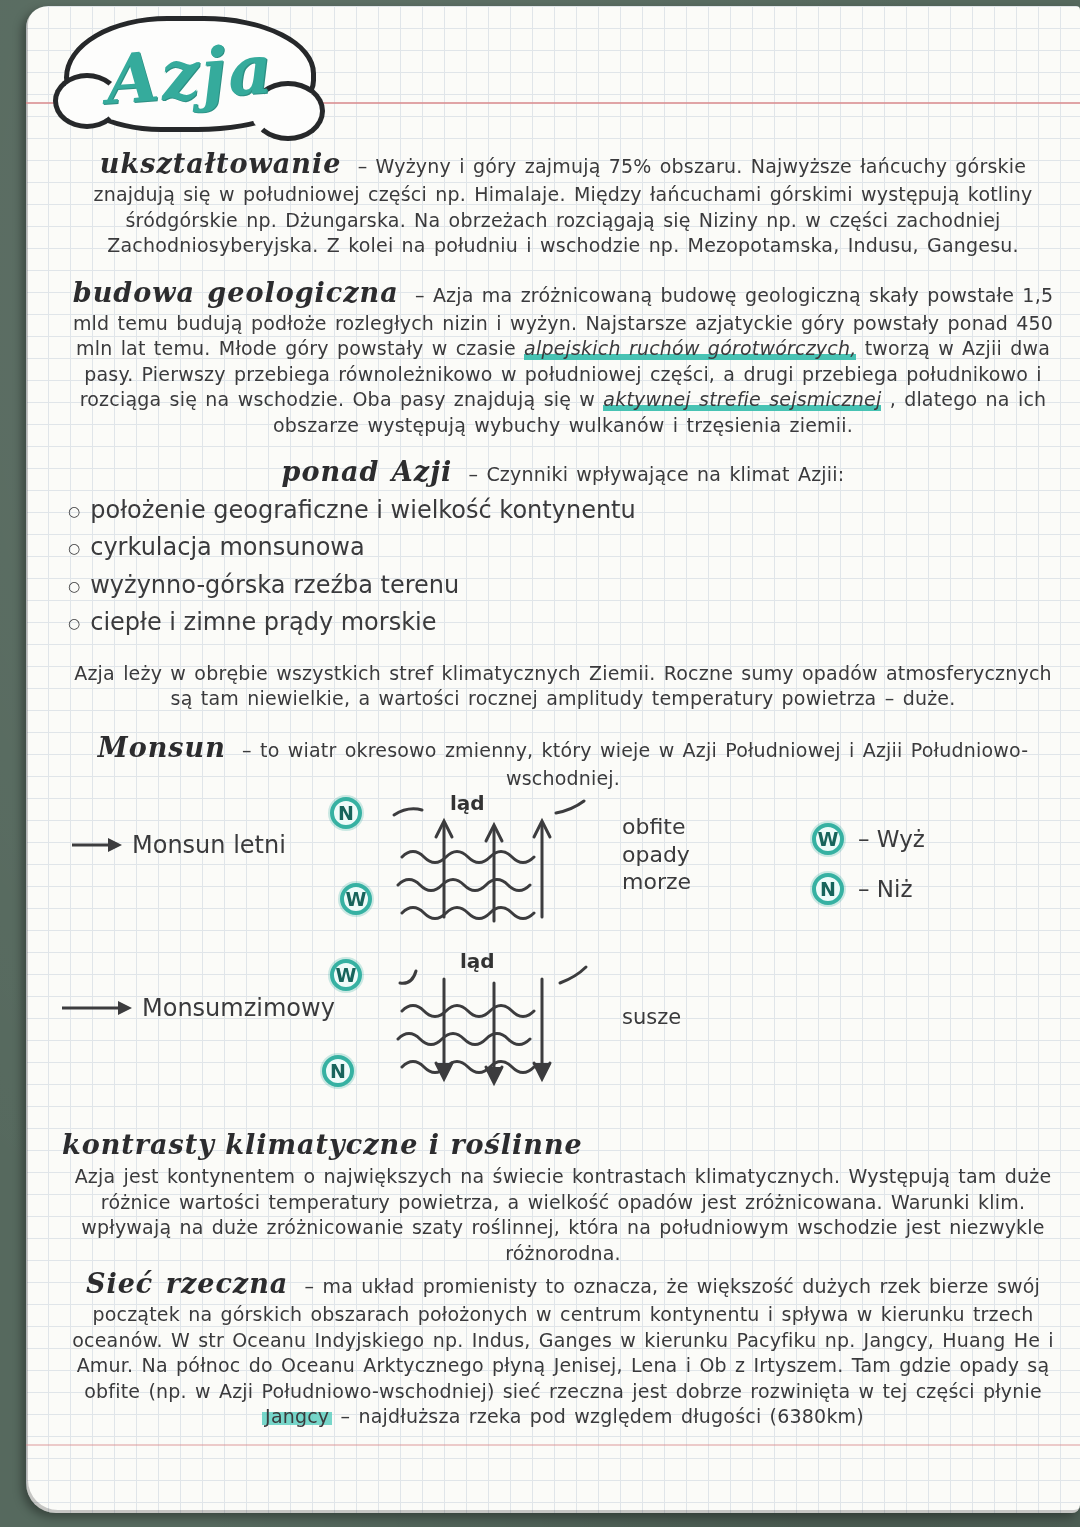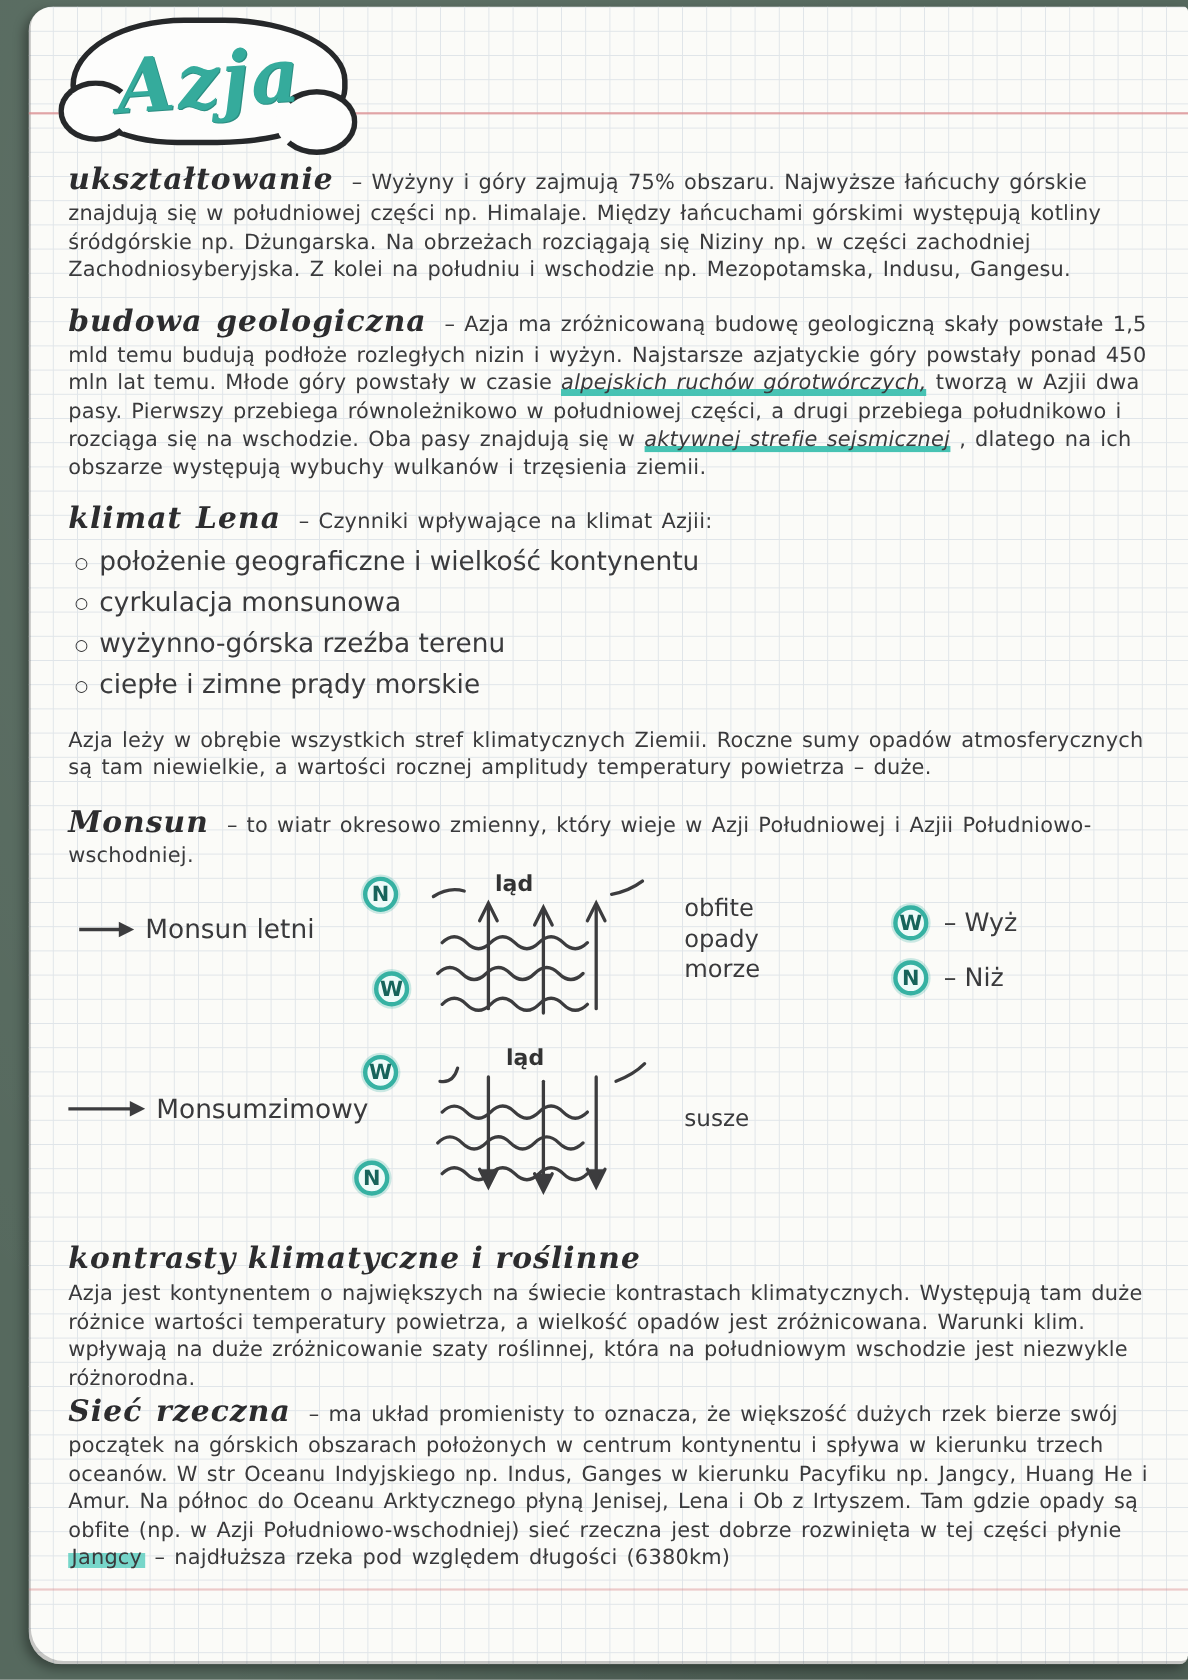--- a/index.html
+++ b/index.html
@@ -43,21 +43,21 @@
   .cloud:after  { width:64px; height:50px; right:-14px; bottom:-14px; border-left-color:transparent; }
   .cloud .title {
     position:relative; z-index:3;
     font-family:"DejaVu Serif", serif; font-style:italic; font-weight:800;
     font-size:68px; color:#35ab9c; letter-spacing:2px;
     text-shadow:1px 1px 0 #2c8f83;
     transform:rotate(-4deg);
   }
 
   p { margin:0; }
-  .para { font-size:19px; line-height:1.34; letter-spacing:.2px; word-spacing:2px; }
+  .para { font-size:19px; line-height:1.34; letter-spacing:.2px; word-spacing:2px;text-align:center; }
   .h {
     font-family:"DejaVu Serif", serif; font-style:italic; font-weight:800;
     font-size:27px; color:#2c2c2e; letter-spacing:1px; padding-right:8px;
   }
   .sec { margin-top:16px; }
   .ul-teal {
     background-image:linear-gradient(to top, rgba(62,192,176,.95) 6px, transparent 6px);
     padding-bottom:1px;
     font-style:italic;
   }
@@ -111,21 +111,21 @@
       <span class="h">budowa geologiczna</span>
       <span>– Azja ma zróżnicowaną budowę geologiczną skały powstałe 1,5 mld temu budują podłoże rozległych nizin i wyżyn. Najstarsze azjatyckie góry powstały ponad 450 mln lat temu. Młode góry powstały w czasie </span>
       <span class="ul-teal">alpejskich ruchów górotwórczych,</span>
       <span> tworzą w Azjii dwa pasy. Pierwszy przebiega równoleżnikowo w południowej części, a drugi przebiega południkowo i rozciąga się na wschodzie. Oba pasy znajdują się w </span>
       <span class="ul-teal">aktywnej strefie sejsmicznej</span>
       <span>, dlatego na ich obszarze występują wybuchy wulkanów i trzęsienia ziemii.</span>
     </p>
 
     <div class="sec">
       <p class="para">
-        <span class="h">klimat Lena</span>
+        <span class="h">ponad Azji</span>
         <span>– Czynniki wpływające na klimat Azjii:</span>
       </p>
       <ul class="factors">
         <li>położenie geograficzne i wielkość kontynentu</li>
         <li>cyrkulacja monsunowa</li>
         <li>wyżynno-górska rzeźba terenu</li>
         <li>ciepłe i zimne prądy morskie</li>
       </ul>
     </div>
 

